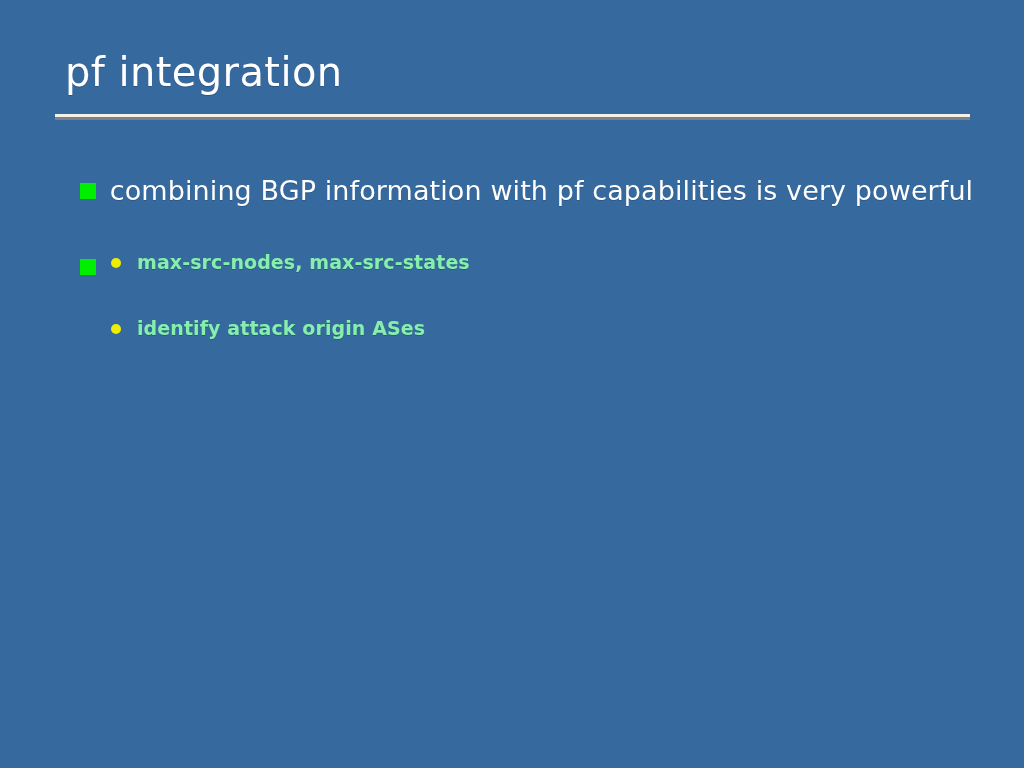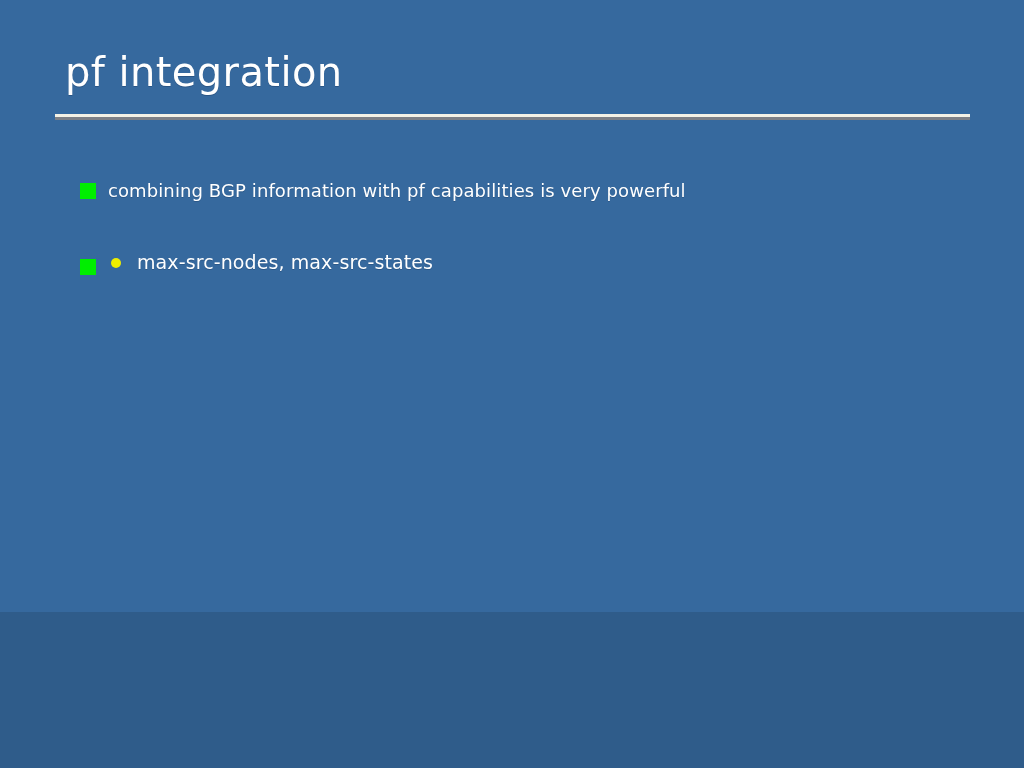--- a/index.html
+++ b/index.html
@@ -9,21 +9,21 @@
     background: #2f5c8a;
   }
 
   body {
     font-family: "DejaVu Sans", sans-serif;
   }
 
   #slide {
     position: relative;
     width: 1024px;
-    height: 612px;
+    height: 768px;
     background: #36699e;
     overflow: hidden;
   }
 
   
   .title-block {
     position: absolute;
     left: 55px;
     top: 48px;
     width: 915px;
@@ -77,25 +77,26 @@
   .bullet-group + .bullet-group {
     margin-top: 38px;
   }
 
   
   .lvl1 {
     position: relative;
     padding-left: 33px;
     color: #ffffff;
     font-family: "DejaVu Sans", sans-serif;
-    font-size: 18px;
+    font-size: 27px;
     line-height: 38px;
     font-weight: 400;
     letter-spacing: 0.1px;
     text-shadow: 0 1px 0 rgba(20,50,85,0.30);
+    text-align: center;
   }
 
   .marker-square {
     position: absolute;
     left: 5px;
     top: 11px;
     width: 16px;
     height: 16px;
     background: #00ee00;
     display: block;
@@ -103,25 +104,25 @@
 
   
   .lvl2-list {
     margin: 2px 0 0 0;
     padding: 0;
   }
 
   .lvl2 {
     position: relative;
     padding-left: 62px;
-    color: #ffffff;
+    color: #86efac;
     font-family: "DejaVu Sans", sans-serif;
     font-size: 19px;
     line-height: 28px;
-    font-weight: 400;
+    font-weight: 700;
     letter-spacing: 0.1px;
     text-shadow: 0 1px 0 rgba(20,50,85,0.30);
   }
 
   .marker-dot {
     position: absolute;
     left: 36px;
     top: 10px;
     width: 10px;
     height: 10px;
@@ -158,16 +159,22 @@
       </div>
       <div class="lvl2-list">
         <div class="lvl2">
           <span class="marker-dot"></span>
           <span>max-src-nodes, max-src-states</span>
         </div>
       </div>
     </div>
 
     <div class="bullet-group">
+      <div class="lvl2-list">
+        <div class="lvl2">
+          <span class="marker-dot"></span>
+          <span>identify attack origin ASes</span>
+        </div>
+      </div>
     </div>
 
   </div>
 </div>
 
 </body></html>

